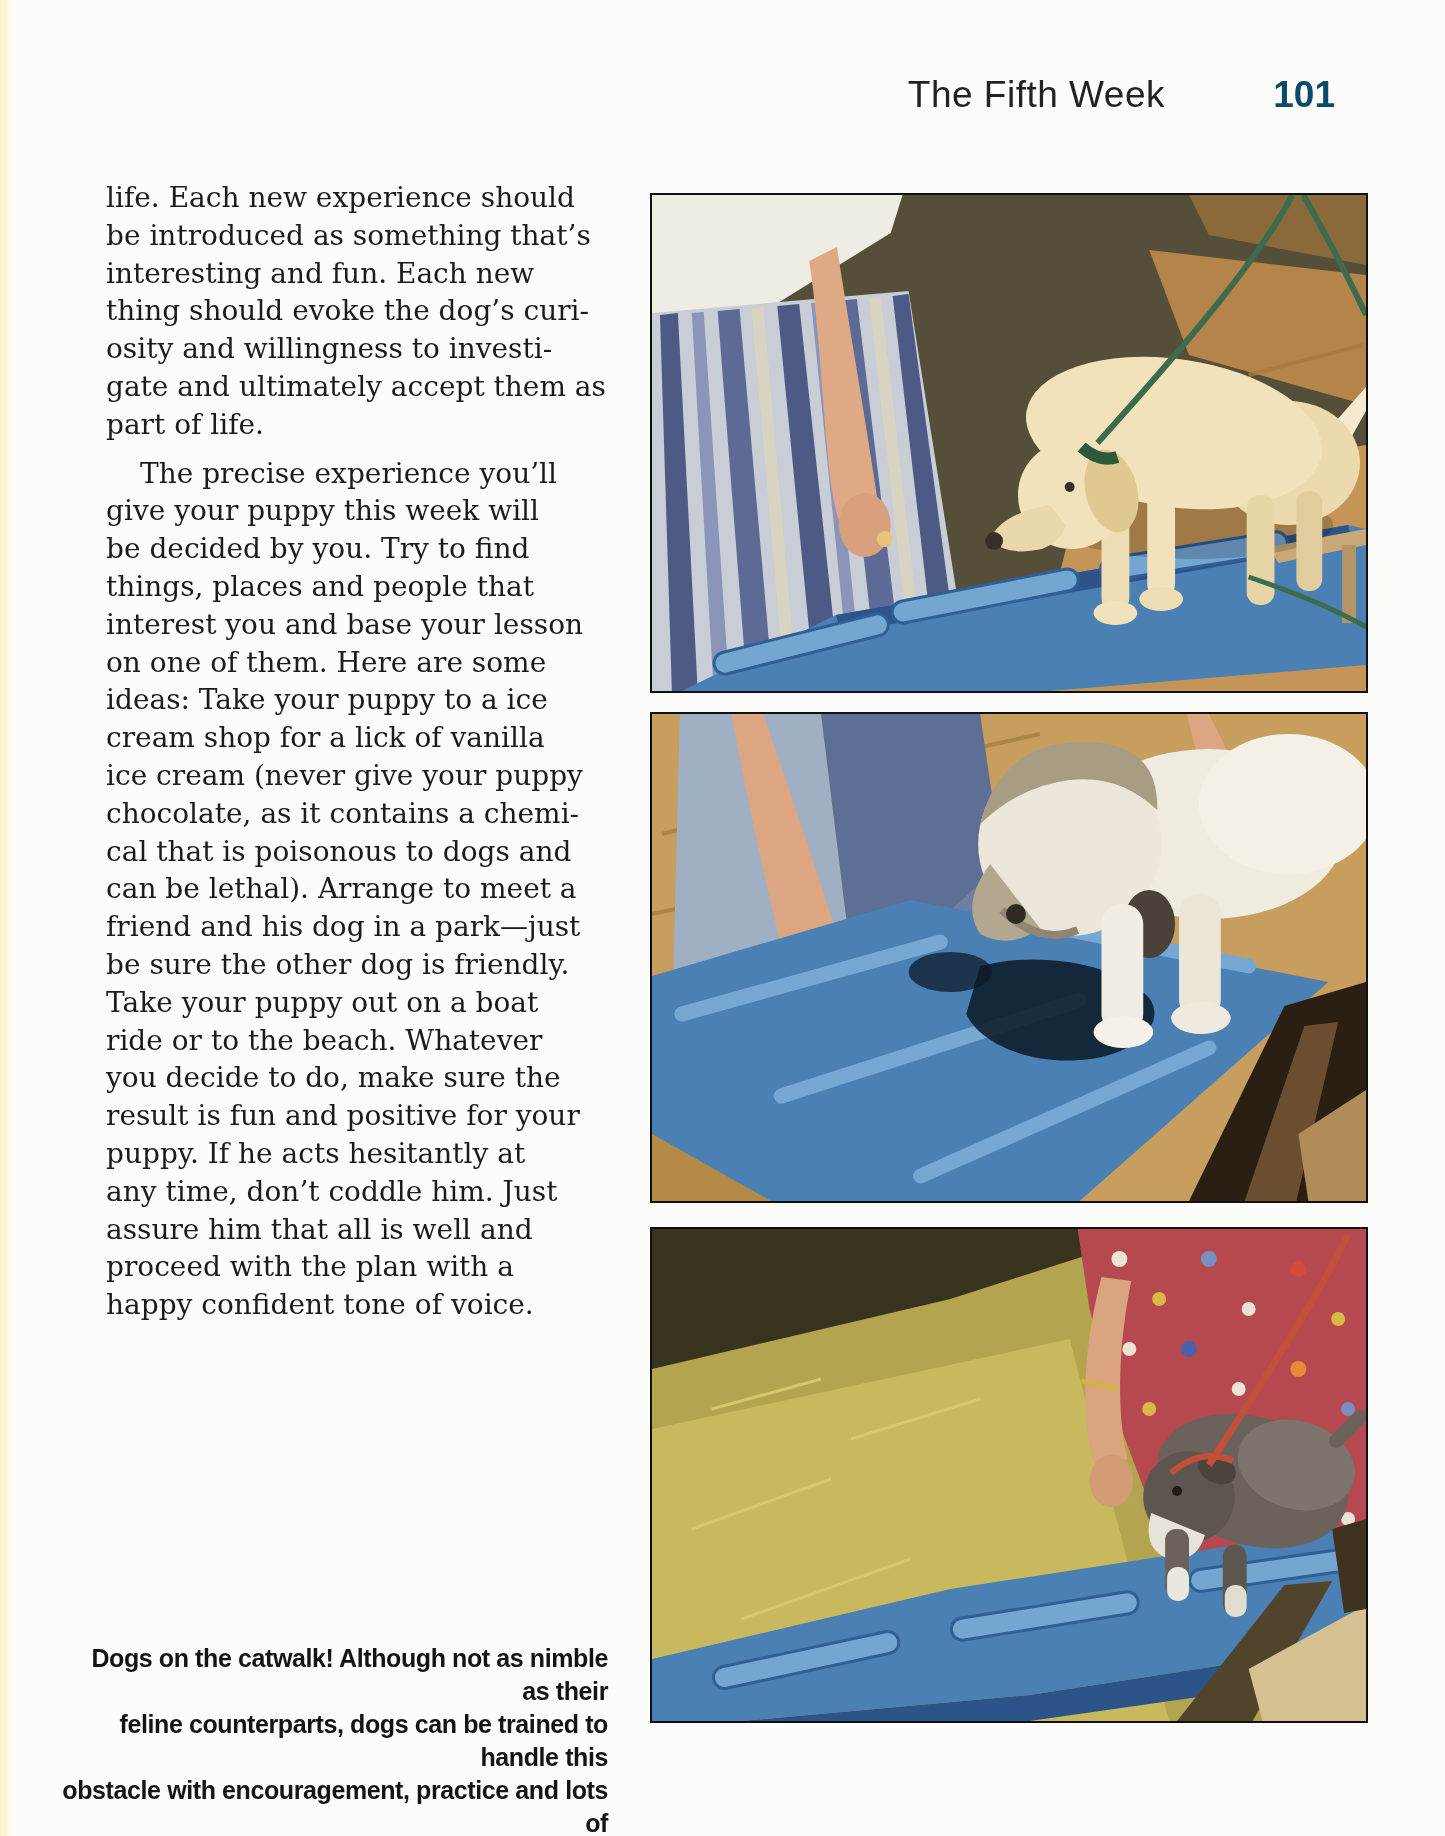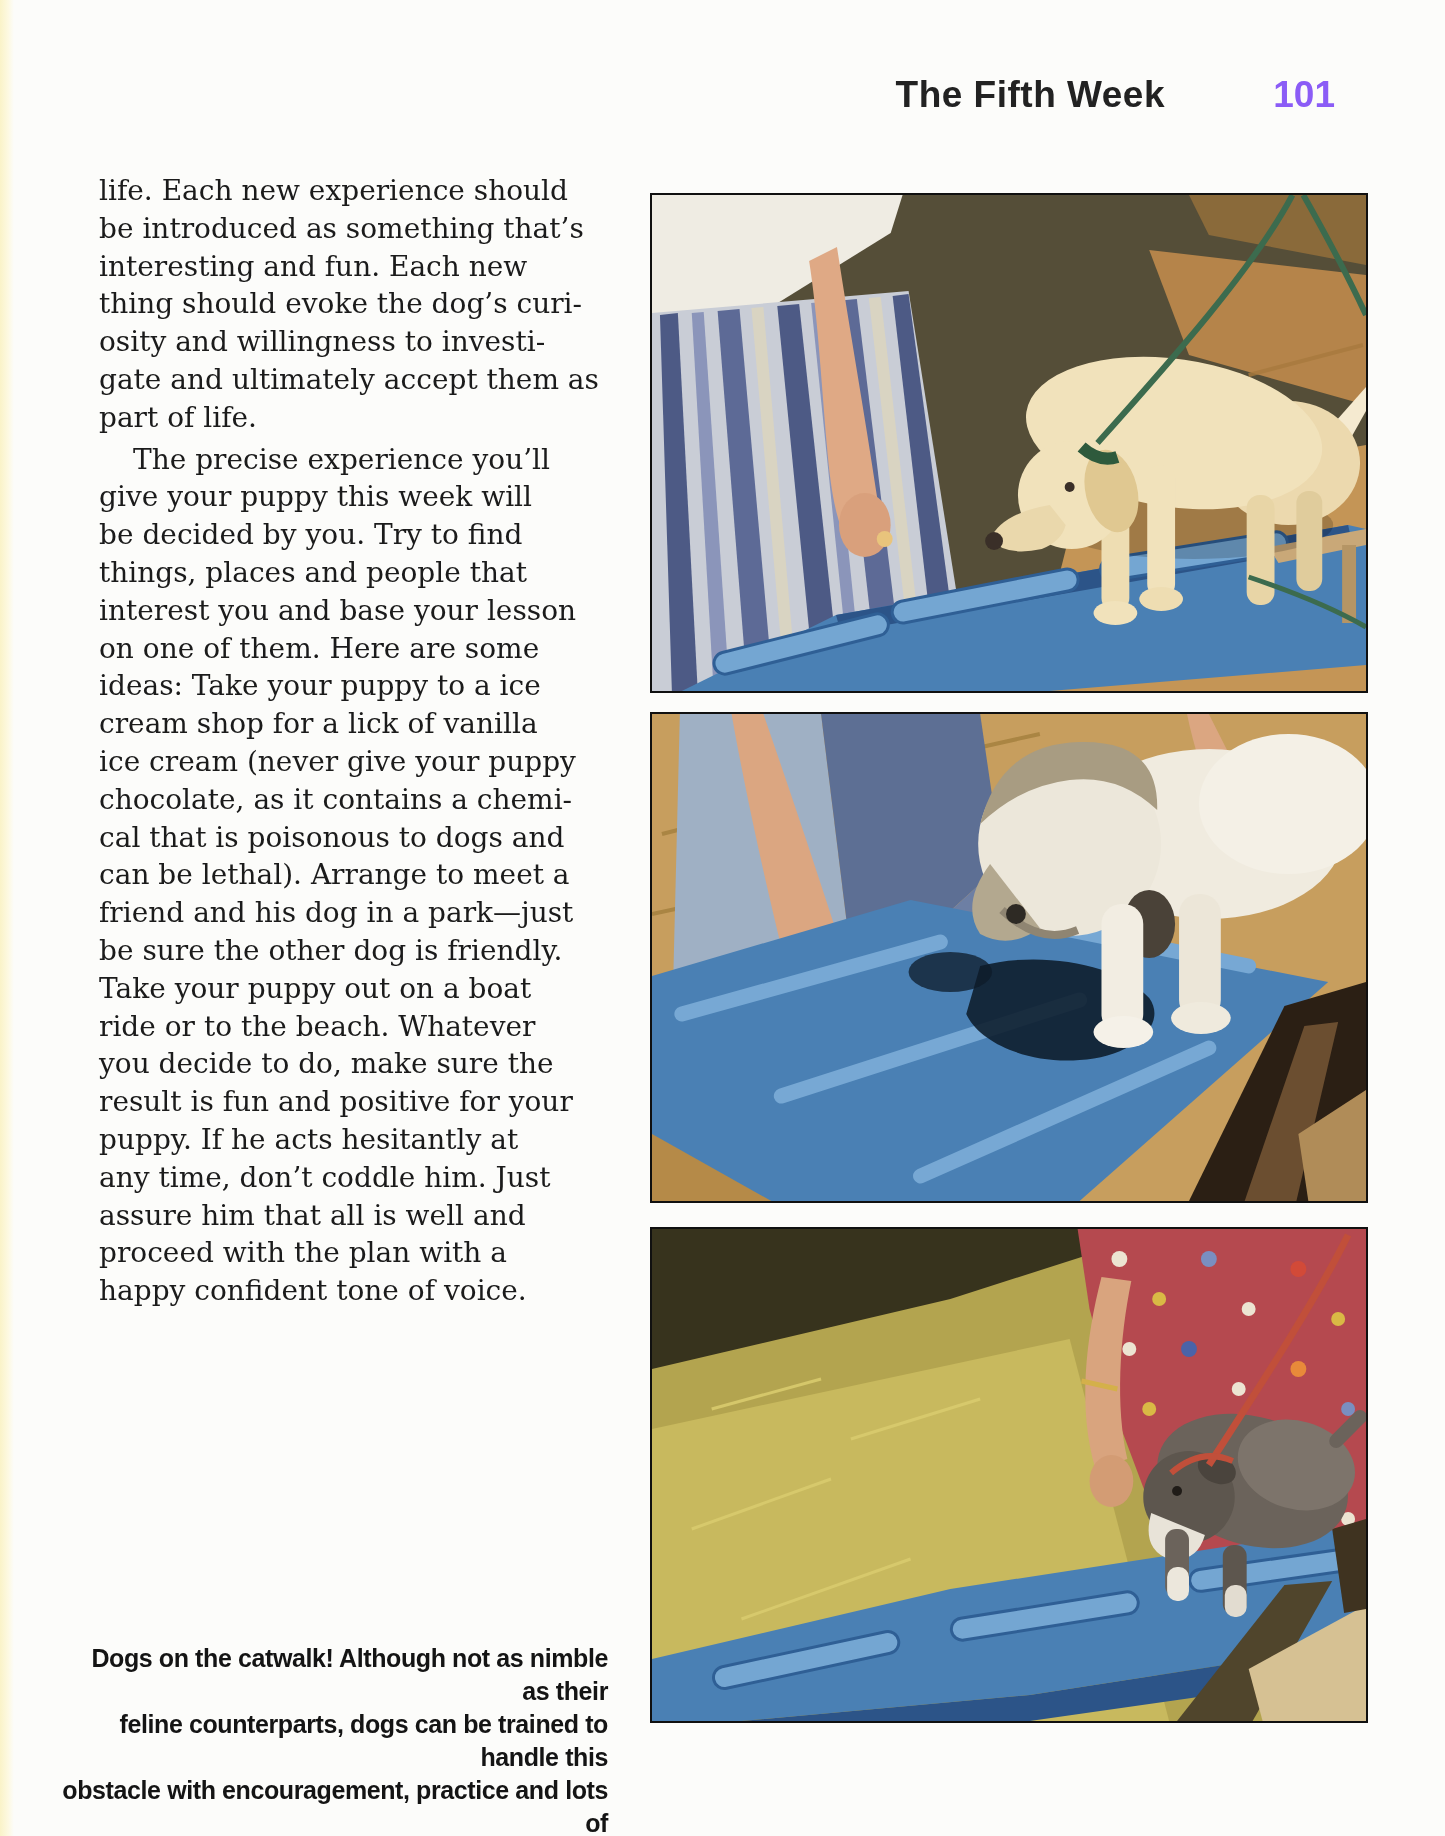--- a/index.html
+++ b/index.html
@@ -10,33 +10,33 @@
     overflow:hidden;
     font-family:"Liberation Sans",sans-serif;
     color:#1c1c1c;
   }
   .book-edge{
     position:absolute;left:0;top:0;width:14px;height:1836px;
     background:linear-gradient(90deg,#faf3c8,#fdf9e2 60%,#fcfcfa);
   }
   .running-head{
     position:absolute;top:74px;right:280px;
-    font-size:37px;line-height:42px;font-weight:bold;
+    font-size:37px;line-height:42px;font-weight:normal;
     letter-spacing:0.5px;color:#222;
   }
   .folio{
     position:absolute;top:74px;right:110px;
-    font-size:37px;line-height:42px;font-weight:bold;color:#8b5cf6;
+    font-size:37px;line-height:42px;font-weight:bold;color:#0c4a6e;
   }
   .bodycol{
     position:absolute;left:95px;top:168px;width:560px;
     font-family:"DejaVu Serif","Liberation Serif",serif;
     font-size:28px;line-height:37.8px;color:#1b1b1b;
   }
-  .bodycol p{margin:4px;white-space:pre-line;}
+  .bodycol p{margin:11px;white-space:pre-line;}
   .bodycol p.indent{text-indent:34px;}
   .bodycol h2{
     margin:21px 0 0 0;
     font-size:28px;line-height:37.8px;font-weight:bold;
     letter-spacing:0.5px;white-space:pre-line;color:#151515;
   }
   .caption{
     position:absolute;left:60px;top:1642px;width:548px;
     text-align:right;font-weight:bold;
     font-size:25px;line-height:33px;letter-spacing:-0.4px;

